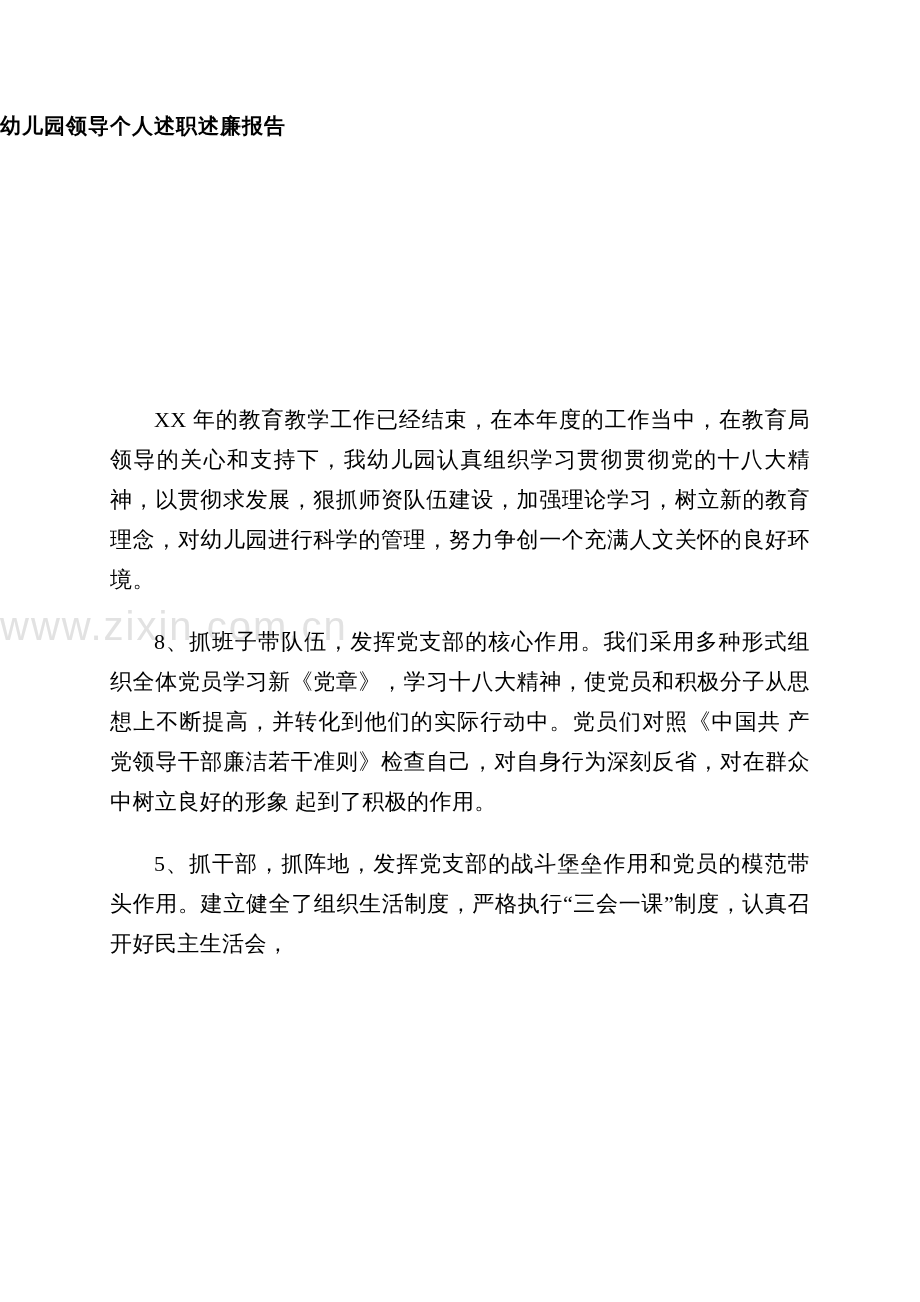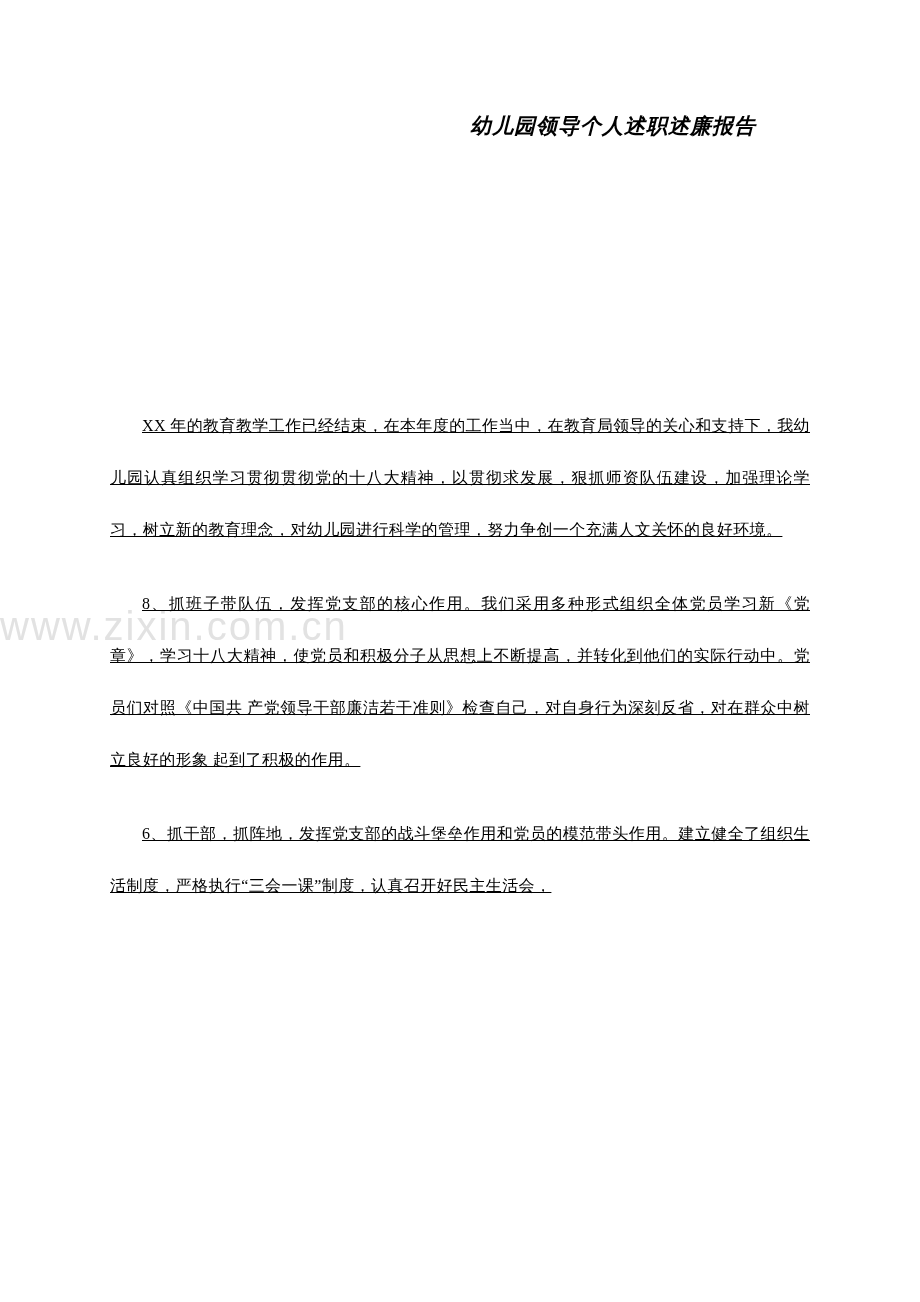--- a/index.html
+++ b/index.html
@@ -21,41 +21,39 @@
     left: 0;
     width: 920px;
     height: 1302px;
     background: #ffffff;
   }
   .doc-title {
     position: absolute;
     top: 112px;
     left: 0;
     width: 756px;
-    text-align: right;
+    text-align: left;
     font-size: 21px;
     font-weight: bold;
     letter-spacing: 1px;
     font-family: "Liberation Sans", "DejaVu Sans", sans-serif;
-    font-style: italic;
   }
   .body-area {
     position: absolute;
     top: 400px;
     left: 110px;
     width: 700px;
   }
   .para {
-    font-size: 16px;
-    line-height: 52px;
+    font-size: 22px;
+    line-height: 40px;
     text-align: justify;
     text-justify: inter-ideograph;
     margin: 0 0 22px 0;
     letter-spacing: 0.4px;
-    text-decoration: underline;
   }
   .para.indent {
     text-indent: 2em;
   }
   .para.section {
     margin-bottom: 30px;
   }
   .watermark {
     position: absolute;
     top: 604px;
@@ -82,16 +80,16 @@
   <div class="watermark">www.zixin.com.cn</div>
 
   <div class="body-area">
 
     <p class="para indent">XX 年的教育教学工作已经结束，在本年度的工作当中，在教育局领导的关心和支持下，我幼儿园认真组织学习贯彻贯彻党的十八大精神，以贯彻求发展，狠抓师资队伍建设，加强理论学习，树立新的教育理念，对幼儿园进行科学的管理，努力争创一个充满人文关怀的良好环境。</p>
 
 
 
     <p class="para indent">8、抓班子带队伍，发挥党支部的核心作用。我们采用多种形式组织全体党员学习新《党章》，学习十八大精神，使党员和积极分子从思想上不断提高，并转化到他们的实际行动中。党员们对照《中国共 产党领导干部廉洁若干准则》检查自己，对自身行为深刻反省，对在群众中树立良好的形象 起到了积极的作用。</p>
 
-    <p class="para indent">6、抓干部，抓阵地，发挥党支部的战斗堡垒作用和党员的模范带头作用。建立健全了组织生活制度，严格执行“三会一课”制度，认真召开好民主生活会，</p>
+    <p class="para indent">5、抓干部，抓阵地，发挥党支部的战斗堡垒作用和党员的模范带头作用。建立健全了组织生活制度，严格执行“三会一课”制度，认真召开好民主生活会，</p>
 
   </div>
 </div>
 
 </body></html>

